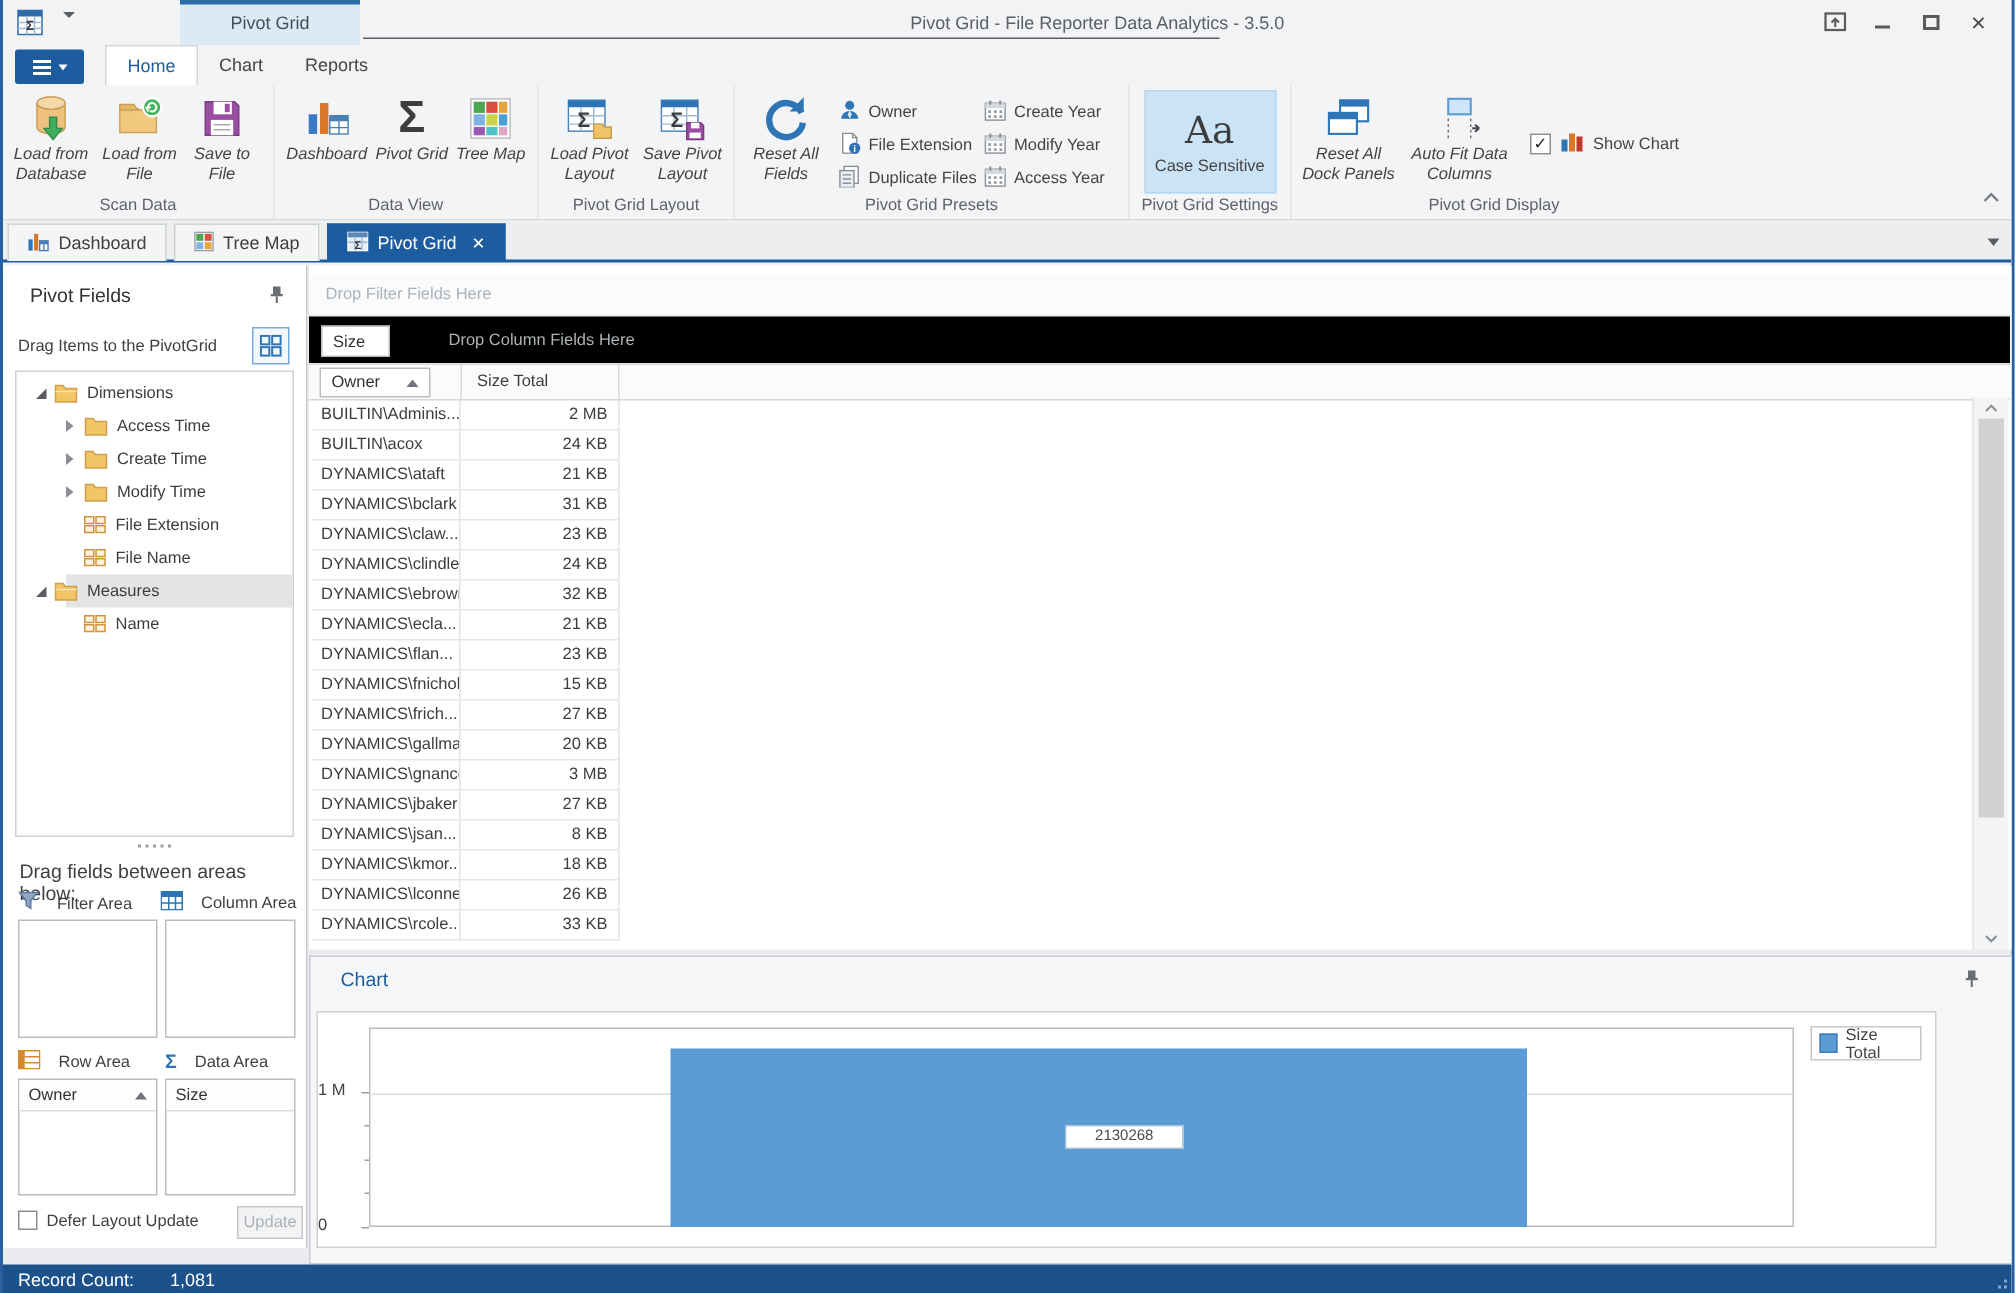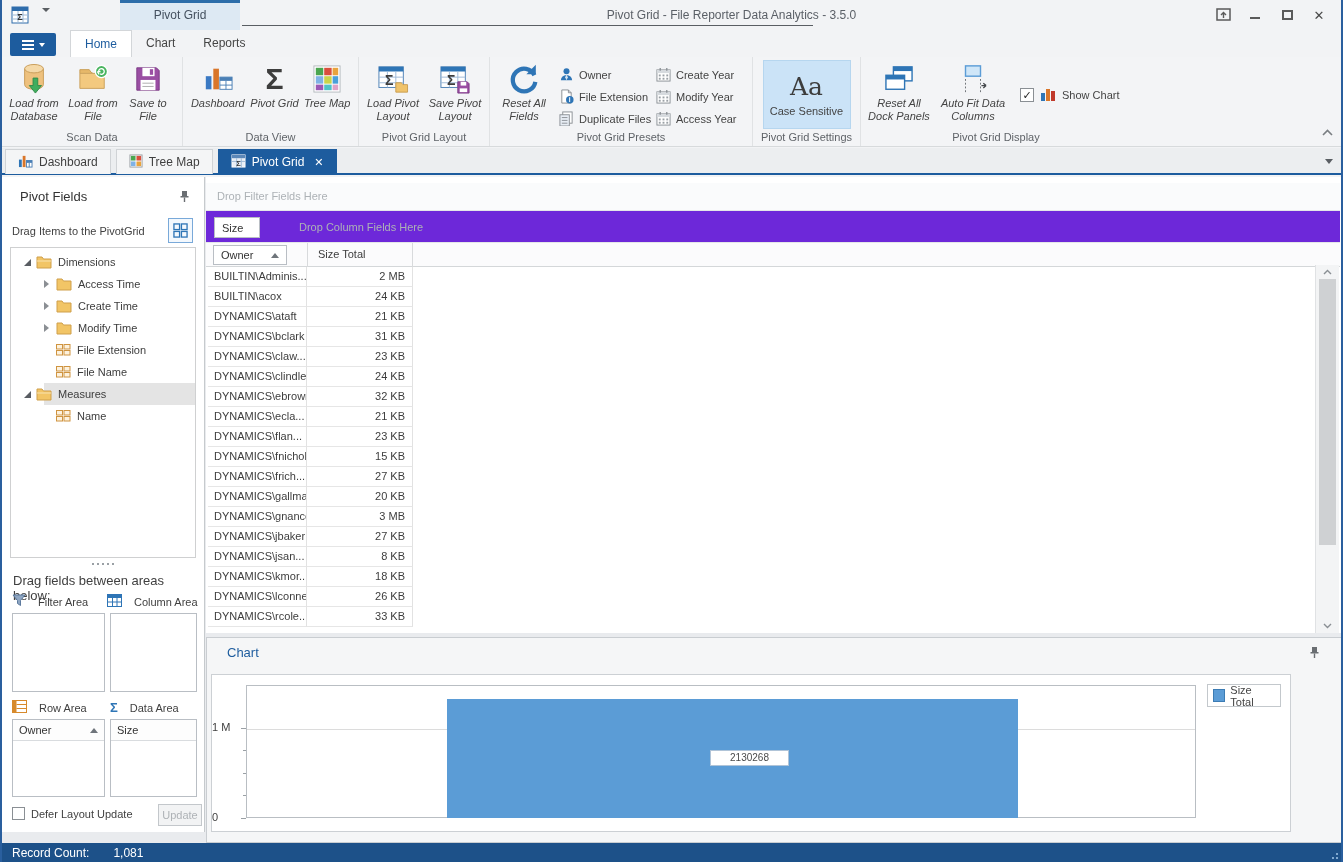--- a/index.html
+++ b/index.html
@@ -95,21 +95,21 @@
   .sort-asc { width:0; height:0; border-left:4px solid transparent; border-right:4px solid transparent; border-bottom:5px solid #6f757b; }
   .defer { position:absolute; left:10px; top:630px; display:flex; align-items:center; gap:6px; }
   .defer .checkbox { width:13px; height:13px; }
   .update-btn { position:absolute; left:156px; top:627px; width:44px; height:22px; background:#f2f3f4;
                 border:1px solid #c3c7cb; color:#aeb2b6; font-size:11px; text-align:center; line-height:20px; }
 
   
   .pivot-area { position:absolute; left:204px; top:0; width:1137px; height:456px; background:#fff; border-right:1px solid #d3d6d9; }
   .band-filter { position:absolute; left:0; right:2px; top:6px; height:28px; background:#fafbfc; border-bottom:1px solid #e4e6e8; }
   .band-filter .hint { position:absolute; left:11px; top:0; line-height:27px; color:#adb2b6; }
-  .band-col { position:absolute; left:0; right:2px; top:34px; height:32px; background:#6d28d9; border-bottom:1px solid #e4e6e8; }
+  .band-col { position:absolute; left:0; right:2px; top:34px; height:32px; background:#000000; border-bottom:1px solid #e4e6e8; }
   .band-col .hint { position:absolute; left:93px; top:6px; line-height:21px; color:#adb2b6; }
   .band-hdr { position:absolute; left:0; right:2px; top:66px; height:24px; background:#fbfbfc; border-bottom:1px solid #d4d7d9; }
   .fieldbtn { position:absolute; background:#fff; border:1px solid #b9bec4; display:flex; align-items:center;
               justify-content:space-between; padding:0 7px; font-size:11px; color:#333; }
   .hdr-cell { position:absolute; left:101px; top:0; width:106px; height:24px; border-left:1px solid #d8dadc;
               border-right:1px solid #d8dadc; line-height:23px; padding-left:10px; color:#3d3d3d; font-size:11px; }
   .rows { position:absolute; left:2px; top:90px; width:205px; }
   .grow { display:flex; height:20px; }
   .grow .c1 { width:99px; border-right:1px solid #e2e2e2; border-bottom:1px solid #e6e6e6; line-height:19px;
               padding-left:6px; color:#3d3d3d; overflow:hidden; white-space:nowrap; }

